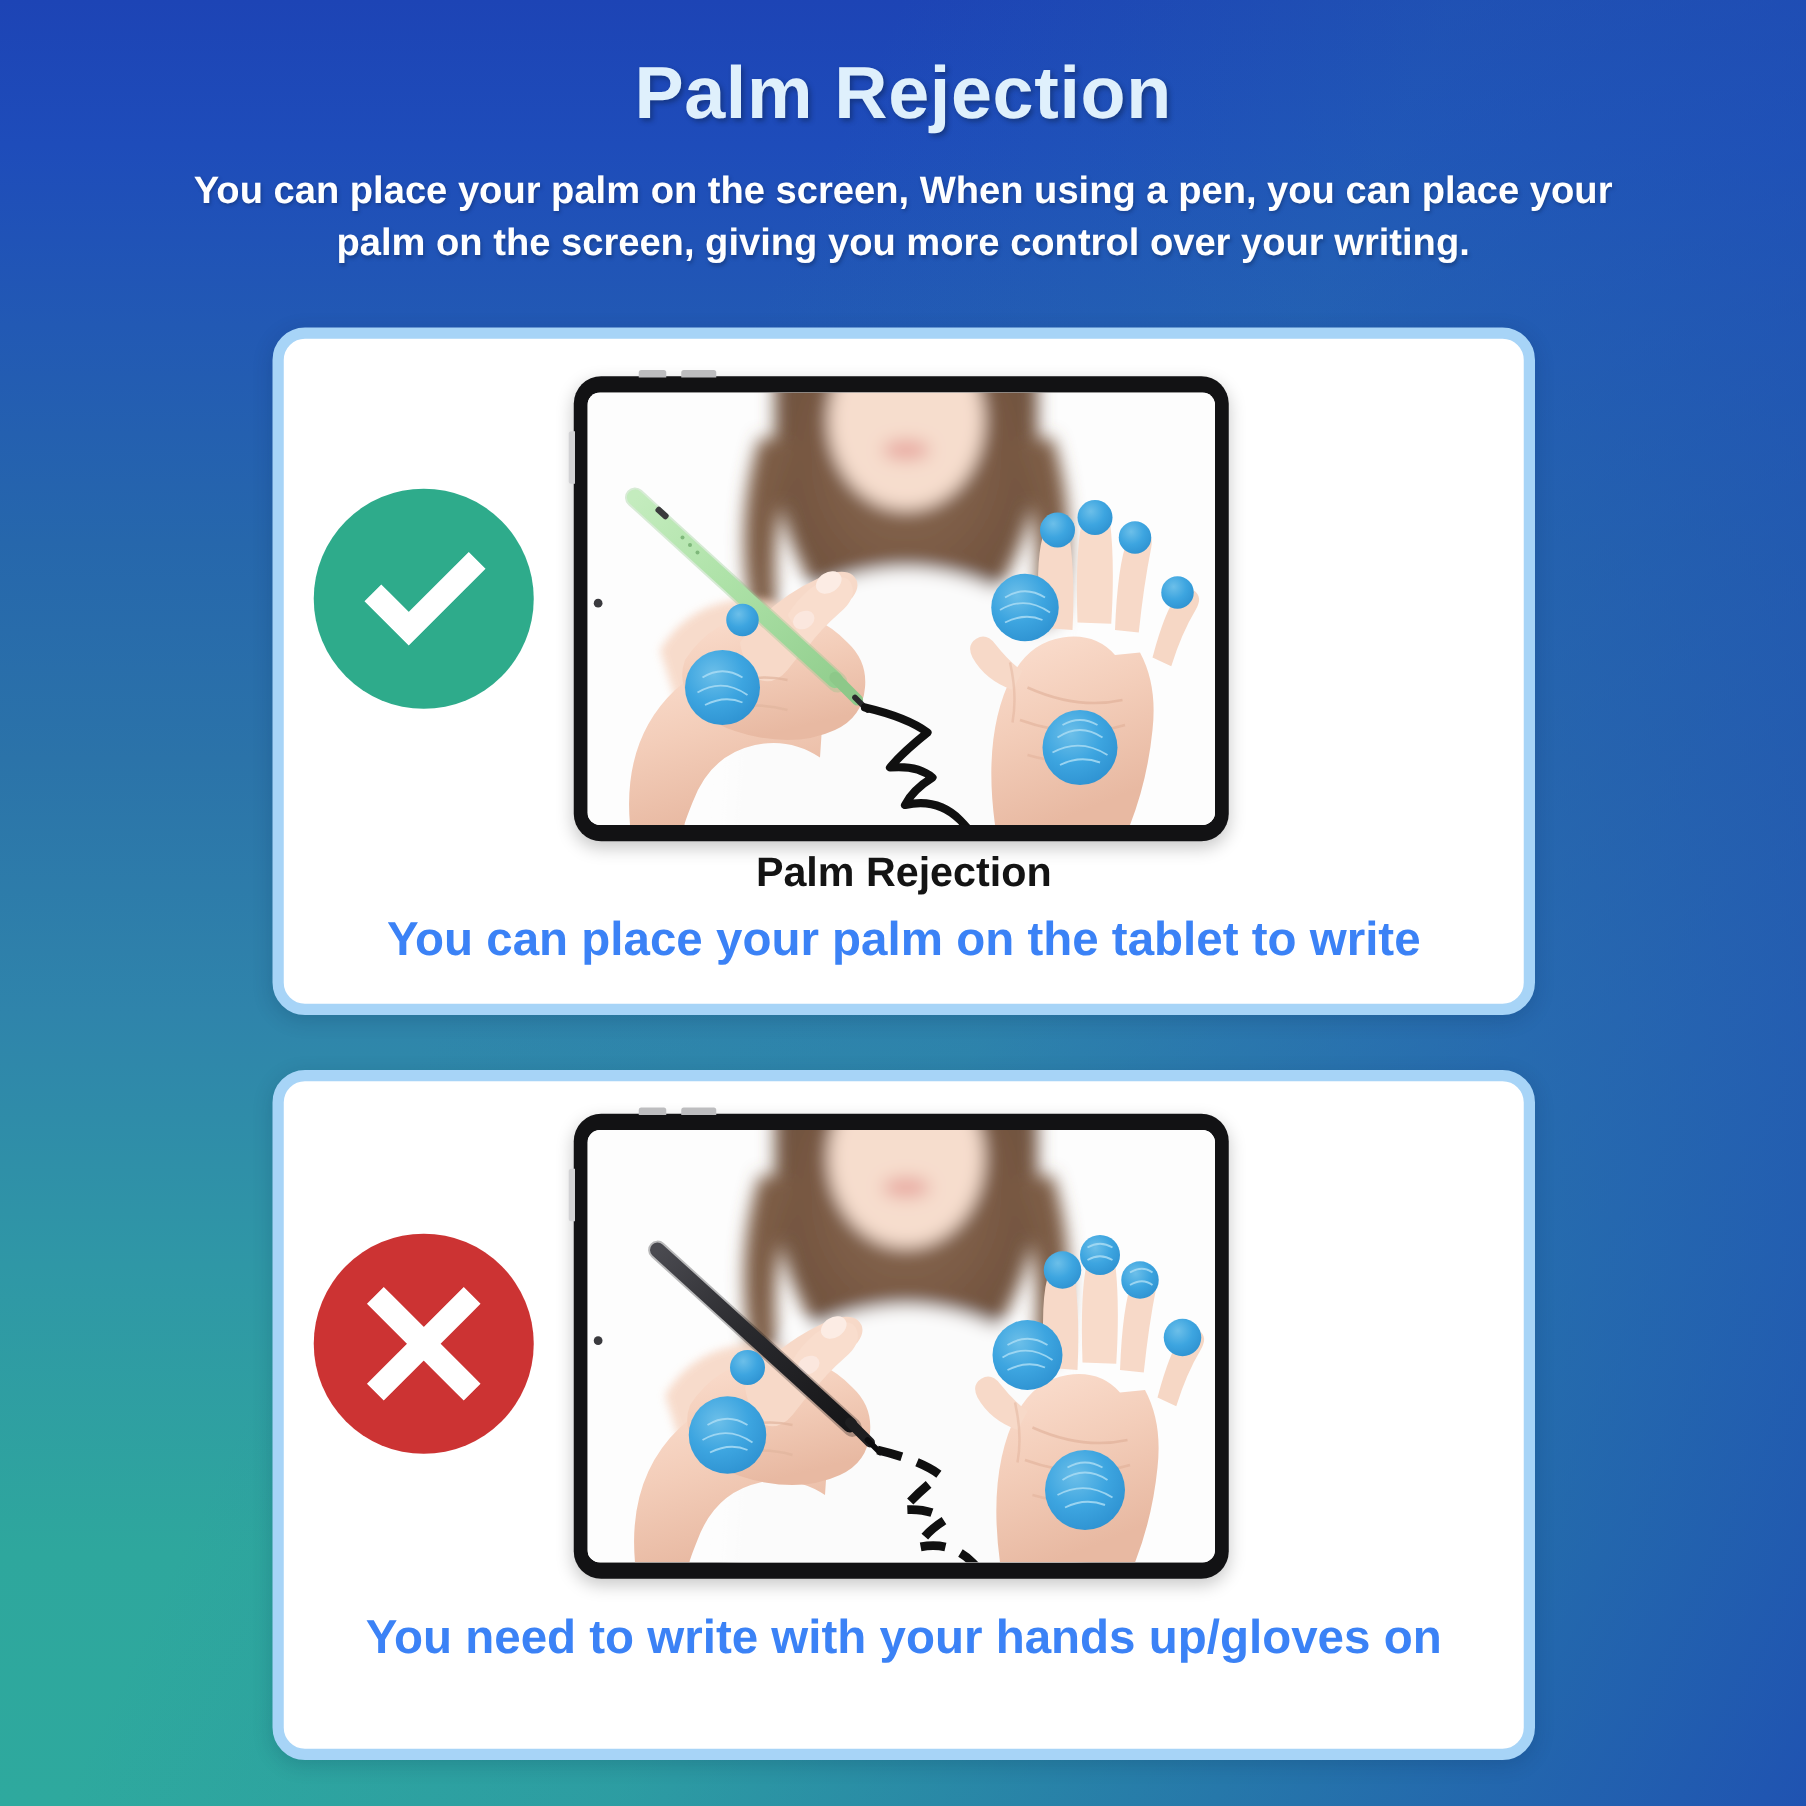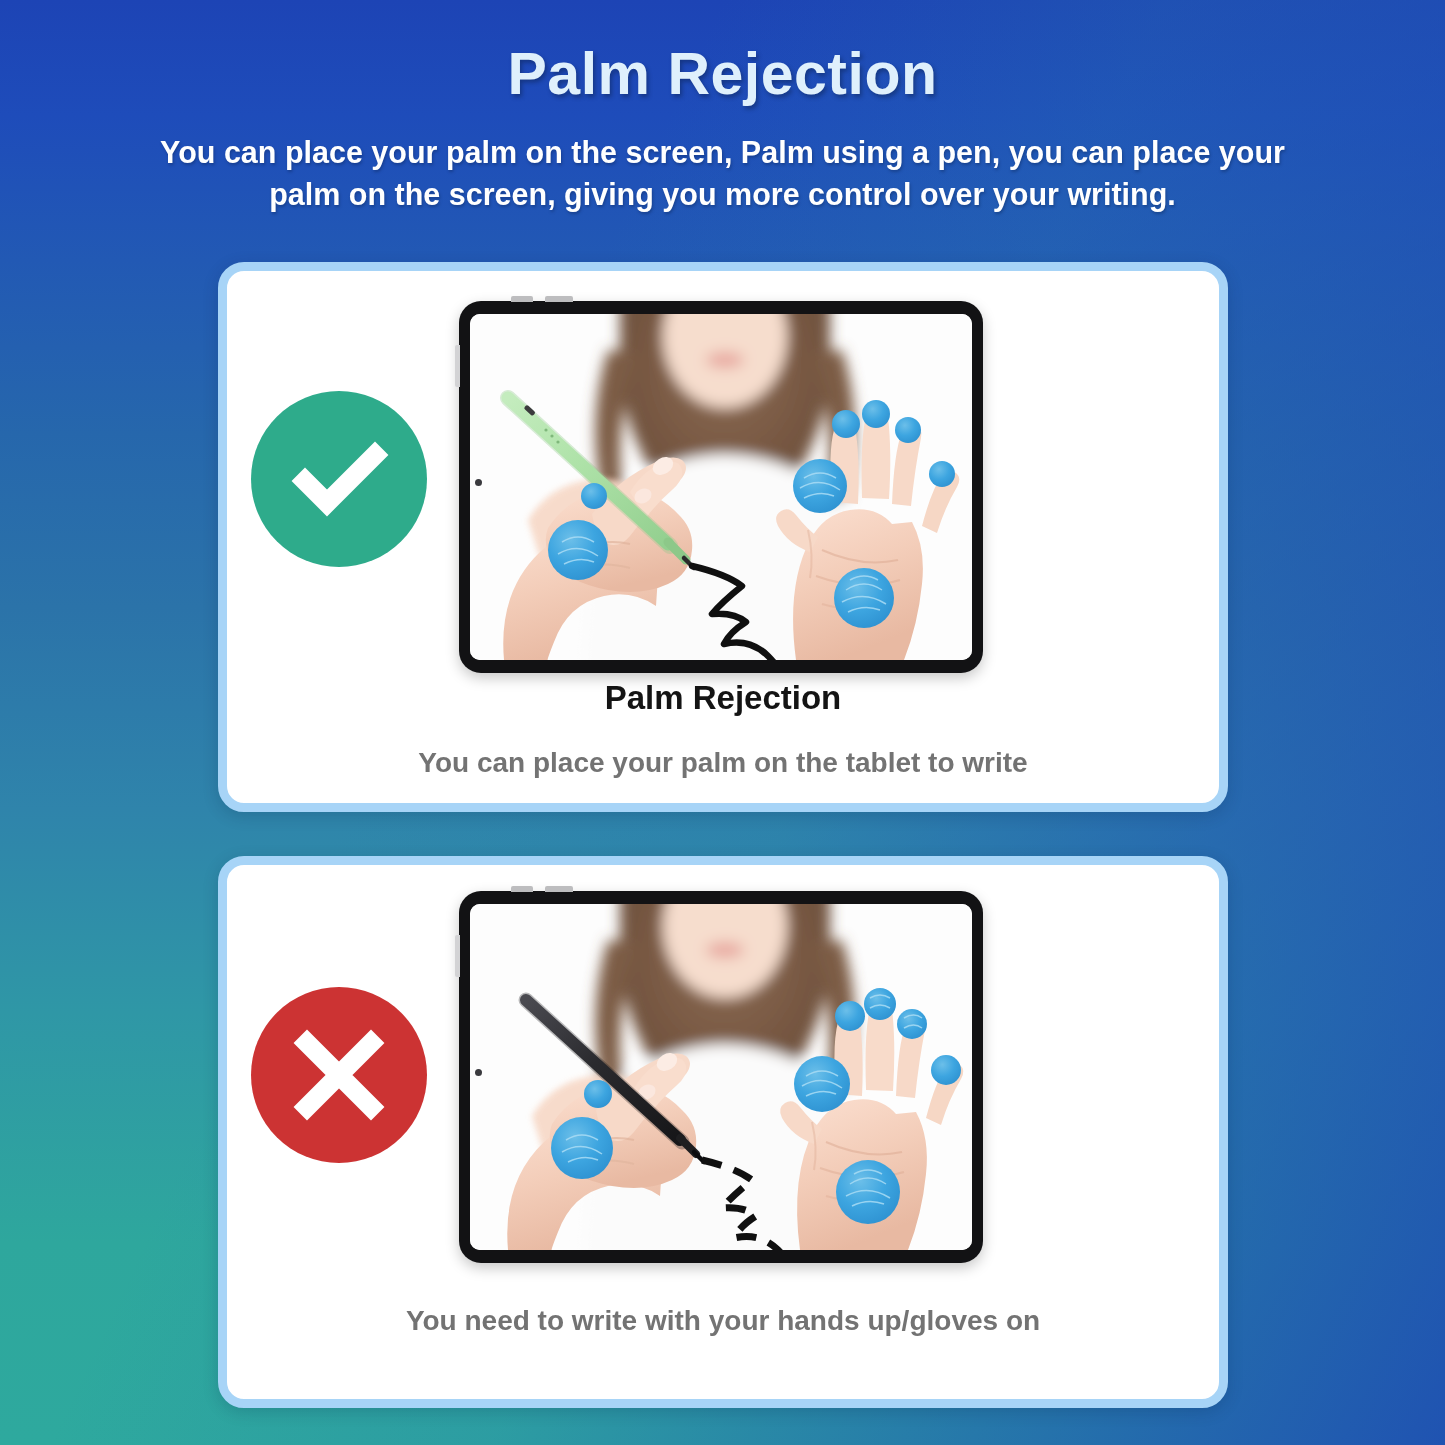--- a/index.html
+++ b/index.html
@@ -170,36 +170,36 @@
   #caption-top    { top: 408px; }
   #caption-bottom { top: 410px; }
   .cap-title {
     margin: 0;
     font-size: 33px;
     font-weight: bold;
     color: #141414;
     line-height: 1.15;
   }
   .cap-sub {
-    margin: 16px;
+    margin: 0;
     padding-top: 14px;
-    font-size: 28px;
+    font-size: 38px;
     font-weight: bold;
-    color: #737373;
+    color: #3b82f6;
     line-height: 1.15;
   }
 </style>
 </head>
 <body>
 
 <div class="poster">
 
   <div class="header">
     <h1 class="title">Palm Rejection</h1>
-    <p class="subtitle">You can place your palm on the screen, Palm using a pen, you can place your palm on the screen, giving you more control over your writing.</p>
+    <p class="subtitle">You can place your palm on the screen, When using a pen, you can place your palm on the screen, giving you more control over your writing.</p>
   </div>
 
   <div class="card" id="card-top">
     <div class="card-inner">
 
       <div class="badge" id="badge-check">
         <svg width="112" height="112" viewBox="0 0 112 112" aria-hidden="true">
           <path d="M22 58 L44 80 L92 32" fill="none" stroke="#ffffff" stroke-width="19" stroke-linecap="square" stroke-linejoin="miter"></path>
         </svg>
       </div>

